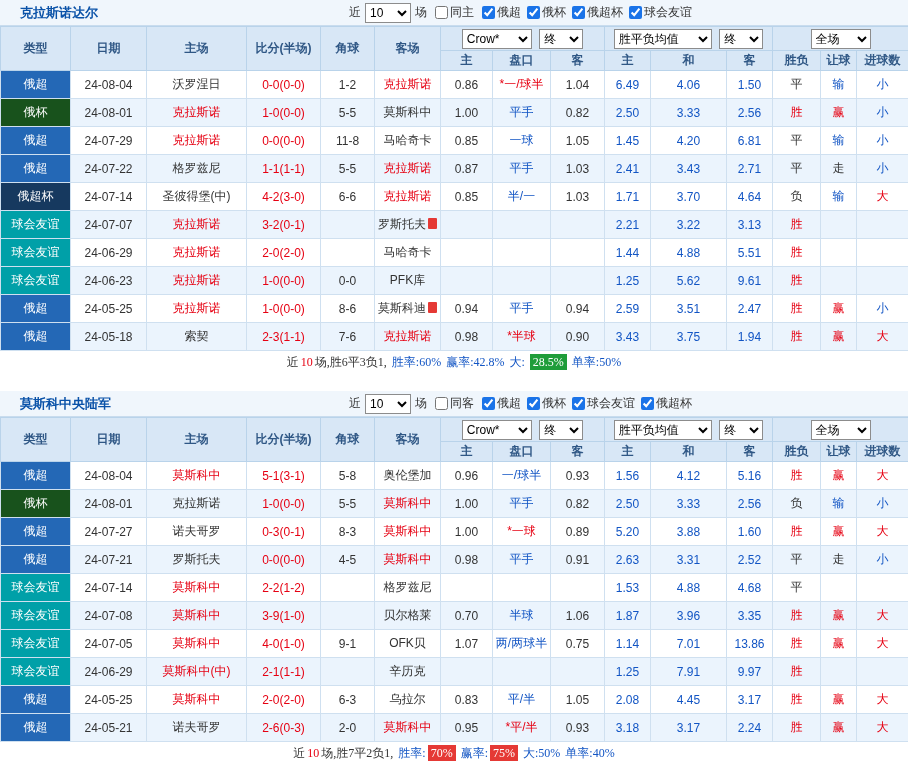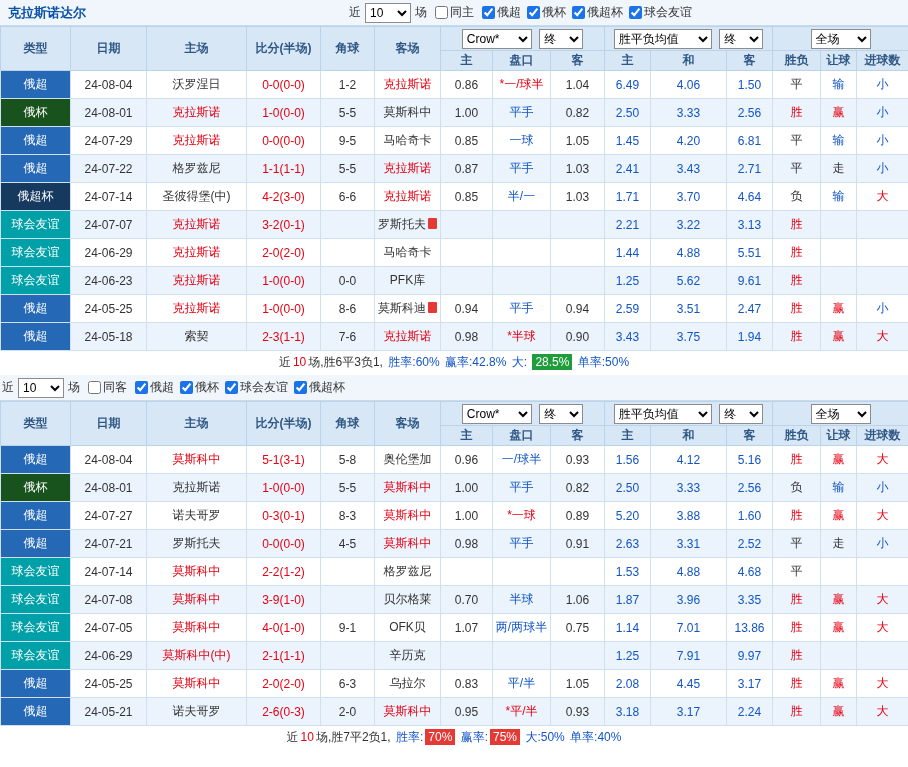--- a/index.html
+++ b/index.html
@@ -33,21 +33,21 @@
     position: absolute; right: 4px; top: 3px; width: 22px; height: 22px;
     background: #4796e6; color: #fff; border-radius: 3px;
     text-align: center; line-height: 22px; font-weight: bold; font-size: 13px; cursor: pointer;
   }
 
   
   .team-bar {
     height: 26px; display: flex; align-items: center;
     background: #f0f6fc; border-bottom: 1px solid #c9dcee;
   }
-  .team-name { flex: 0 0 347px; padding-left: 8px; color: #0a52a8; font-weight: bold; font-size: 13px; }
+  .team-name { flex: 0 0 347px; padding-left: 20px; color: #0a52a8; font-weight: bold; font-size: 13px; }
   .filters { display: inline-flex; align-items: center; color: #333; }
   .filters > span { margin: 0 2px; }
   .filters label { display: inline-flex; align-items: center; margin-left: 6px; cursor: pointer; }
   .filters input[type="checkbox"] { width: 13px; height: 13px; margin: 0 2px 0 0; accent-color: #1a73e8; }
   select {
     font-family: "Liberation Sans", sans-serif; font-size: 12px;
     height: 20px; border: 1px solid #8c8c8c; background: #fff; margin: 0 2px;
   }
   .sel-count { width: 46px; }
   .sel-company { width: 70px; }
@@ -75,21 +75,21 @@
   td.type.friendly { background: #00a0a8; }
   .red { color: #e60012; }
   .blue { color: #1255c4; }
   .badge {
     display: inline-block; width: 9px; height: 11px; background: #e53935;
     margin-left: 2px; vertical-align: -1px; border-radius: 1px;
   }
 
   
   .summary {
-    height: 24px; line-height: 22px; text-align: center; font-size: 12px; background: #fff;
+    height: 40px; line-height: 22px; text-align: center; font-size: 12px; background: #fff; font-family: Liberation Serif, serif;
   }
   .summary span { margin: 0 1px; }
   .summary .green-bg { background: #1f9d3a; color: #fff; padding: 1px 3px; }
   .summary .red-bg { background: #e53935; color: #fff; padding: 1px 3px; }
 </style>
 </head>
 <body>
 
 <div class="app">
 
@@ -204,21 +204,21 @@
             <td class="blue">2.56</td>
             <td class="red">胜</td>
             <td class="red">赢</td>
             <td class="blue">小</td>
           </tr>
           <tr>
             <td class="type chao">俄超</td>
             <td>24-07-29</td>
             <td class="red">克拉斯诺</td>
             <td class="red">0-0(0-0)</td>
-            <td>9-5</td>
+            <td>11-8</td>
             <td>马哈奇卡</td>
             <td>0.85</td>
             <td class="blue">一球</td>
             <td>1.05</td>
             <td class="blue">1.45</td>
             <td class="blue">4.20</td>
             <td class="blue">6.81</td>
             <td>平</td>
             <td class="blue">输</td>
             <td class="blue">小</td>
@@ -343,20 +343,21 @@
             <td class="red">大</td>
           </tr>
         </tbody>
     </table>
 
     <div class="summary"><span>近</span><span class="red">10</span><span>场,胜6平3负1,</span><span class="blue"> 胜率:60%</span><span class="blue"> 赢率:42.8%</span><span class="blue"> 大: </span><span class="green-bg">28.5%</span><span class="blue"> 单率:50%</span></div>
   </div>
 
   <div class="section">
     <div class="team-bar">
+      <span class="team-name">莫斯科中央陆军</span>
       <span class="filters">
         <span>近</span>
         <select class="sel-count"><option>10</option></select>
         <span>场</span>
         <label>
           <input type="checkbox" style="">
           <span>同客</span>
         </label>
         <span class="league-filters"><label>
               <input type="checkbox" checked="" style="">

